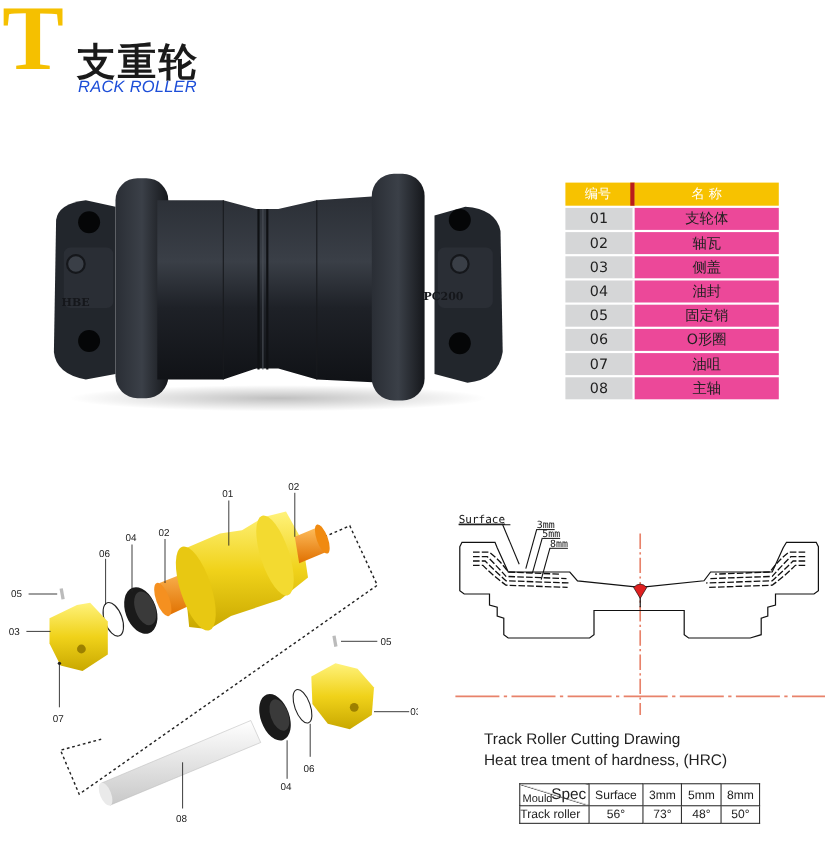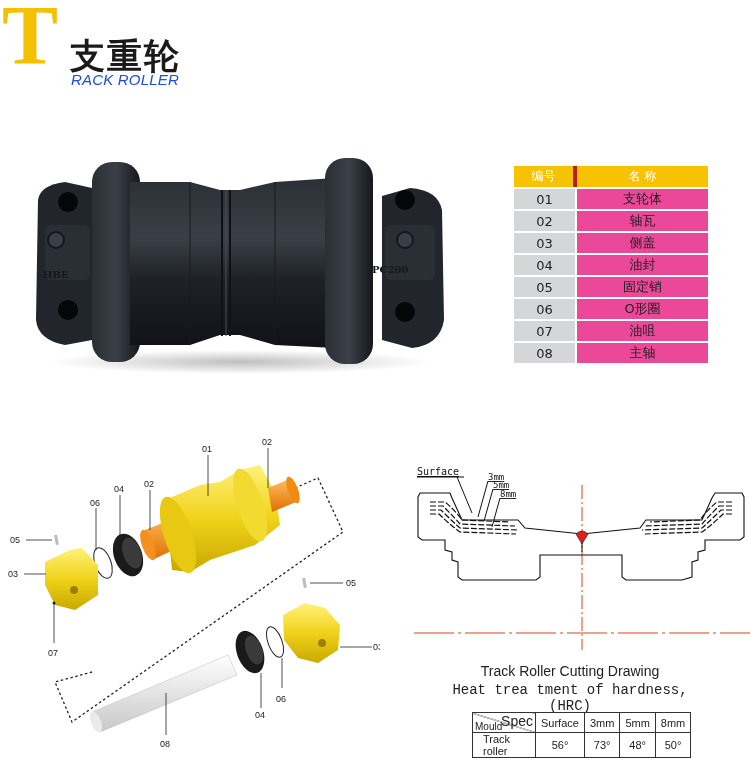--- a/index.html
+++ b/index.html
@@ -6,50 +6,50 @@
   html, body { width: 750px; height: 775px; background: #ffffff; overflow: hidden; }
   body { position: relative; font-family: "Liberation Sans", "DejaVu Sans", sans-serif; color: #222; }
 
   
   .brand { position: absolute; left: 0; top: 0; width: 200px; height: 80px; }
   .brand .big-t { position: absolute; left: 2px; top: -6px; font-family: "Liberation Serif", "DejaVu Serif", serif; font-weight: bold; font-size: 84px; line-height: 84px; color: #f5c000; }
   .brand .cn { position: absolute; left: 70px; top: 33px; font-family: "DejaVu Sans", sans-serif; font-weight: bold; font-size: 35px; letter-spacing: 2px; color: #1a1a1a; }
   .brand .en { position: absolute; left: 71px; top: 71px; font-family: "Liberation Sans", sans-serif; font-style: italic; font-size: 15px; color: #1d4ed8; letter-spacing: 0.2px; }
 
   
-  .photo { position: absolute; left: 30px; top: 140px; width: 420px; height: 240px; }
+  .photo { position: absolute; left: 43px; top: 140px; width: 420px; height: 240px; }
 
   
   .parts { position: absolute; left: 514px; top: 164px; width: 194px; border-collapse: separate; border-spacing: 0 2px; }
   .parts th { background: #f7c200; color: #fff; font-family: "DejaVu Sans", sans-serif; font-size: 12px; font-weight: normal; height: 21px; }
   .parts td { background: #ec4899; font-size: 13px; height: 20px; text-align: center; font-family: "DejaVu Sans", sans-serif; color: #222; }
   .parts td.no, .parts th.no { width: 63px; }
   .parts td.no { background: #d5d6d7; }
   .parts th.no { border-right: 4px solid #b91c1c; }
   .parts td.no { border-right: 2px solid #fff; }
 
   
   .exploded { position: absolute; left: 0; top: 420px; width: 380px; height: 340px; }
   .lbl { font-family: "Liberation Sans", sans-serif; font-size: 9px; fill: #222; }
 
   
   .cutting { position: absolute; left: 400px; top: 450px; width: 350px; height: 200px; }
 
-  .caption { position: absolute; left: 440px; width: 260px; text-align: center; font-family: "Liberation Sans", sans-serif; font-size: 14px; color: #222; }
+  .caption { position: absolute; left: 440px; width: 260px; text-align: left; font-family: "Liberation Sans", sans-serif; font-size: 14px; color: #222; }
   .caption.c1 { top: 663px; }
-  .caption.c2 { top: 682px; font-family: Liberation Mono, monospace; }
+  .caption.c2 { top: 682px; }
 
   
   .hard { position: absolute; left: 472px; top: 712px; border-collapse: collapse; font-family: "Liberation Sans", sans-serif; font-size: 11px; color: #222; }
   .hard td { border: 1px solid #333; text-align: center; padding: 0 5px; height: 16px; }
   .hard tr:first-child td { height: 20px; }
   .hard .diag { position: relative; width: 63px; padding: 0; background: linear-gradient(to top right, transparent calc(50% - 0.6px), #333 50%, transparent calc(50% + 0.6px)); }
   .hard .diag .spec { position: absolute; right: 2px; top: 0; font-size: 14px; }
   .hard .diag .mould { position: absolute; left: 2px; bottom: 0; font-size: 10px; }
-  .hard .rowhead { text-align: left; padding-left: 10px; }
+  .hard .rowhead { text-align: left; padding-left: 0; }
 </style>
 </head>
 <body>
 
 <div class="brand">
   <div class="big-t">T</div>
   <div class="cn">支重轮</div>
   <div class="en">RACK ROLLER</div>
 </div>
 

